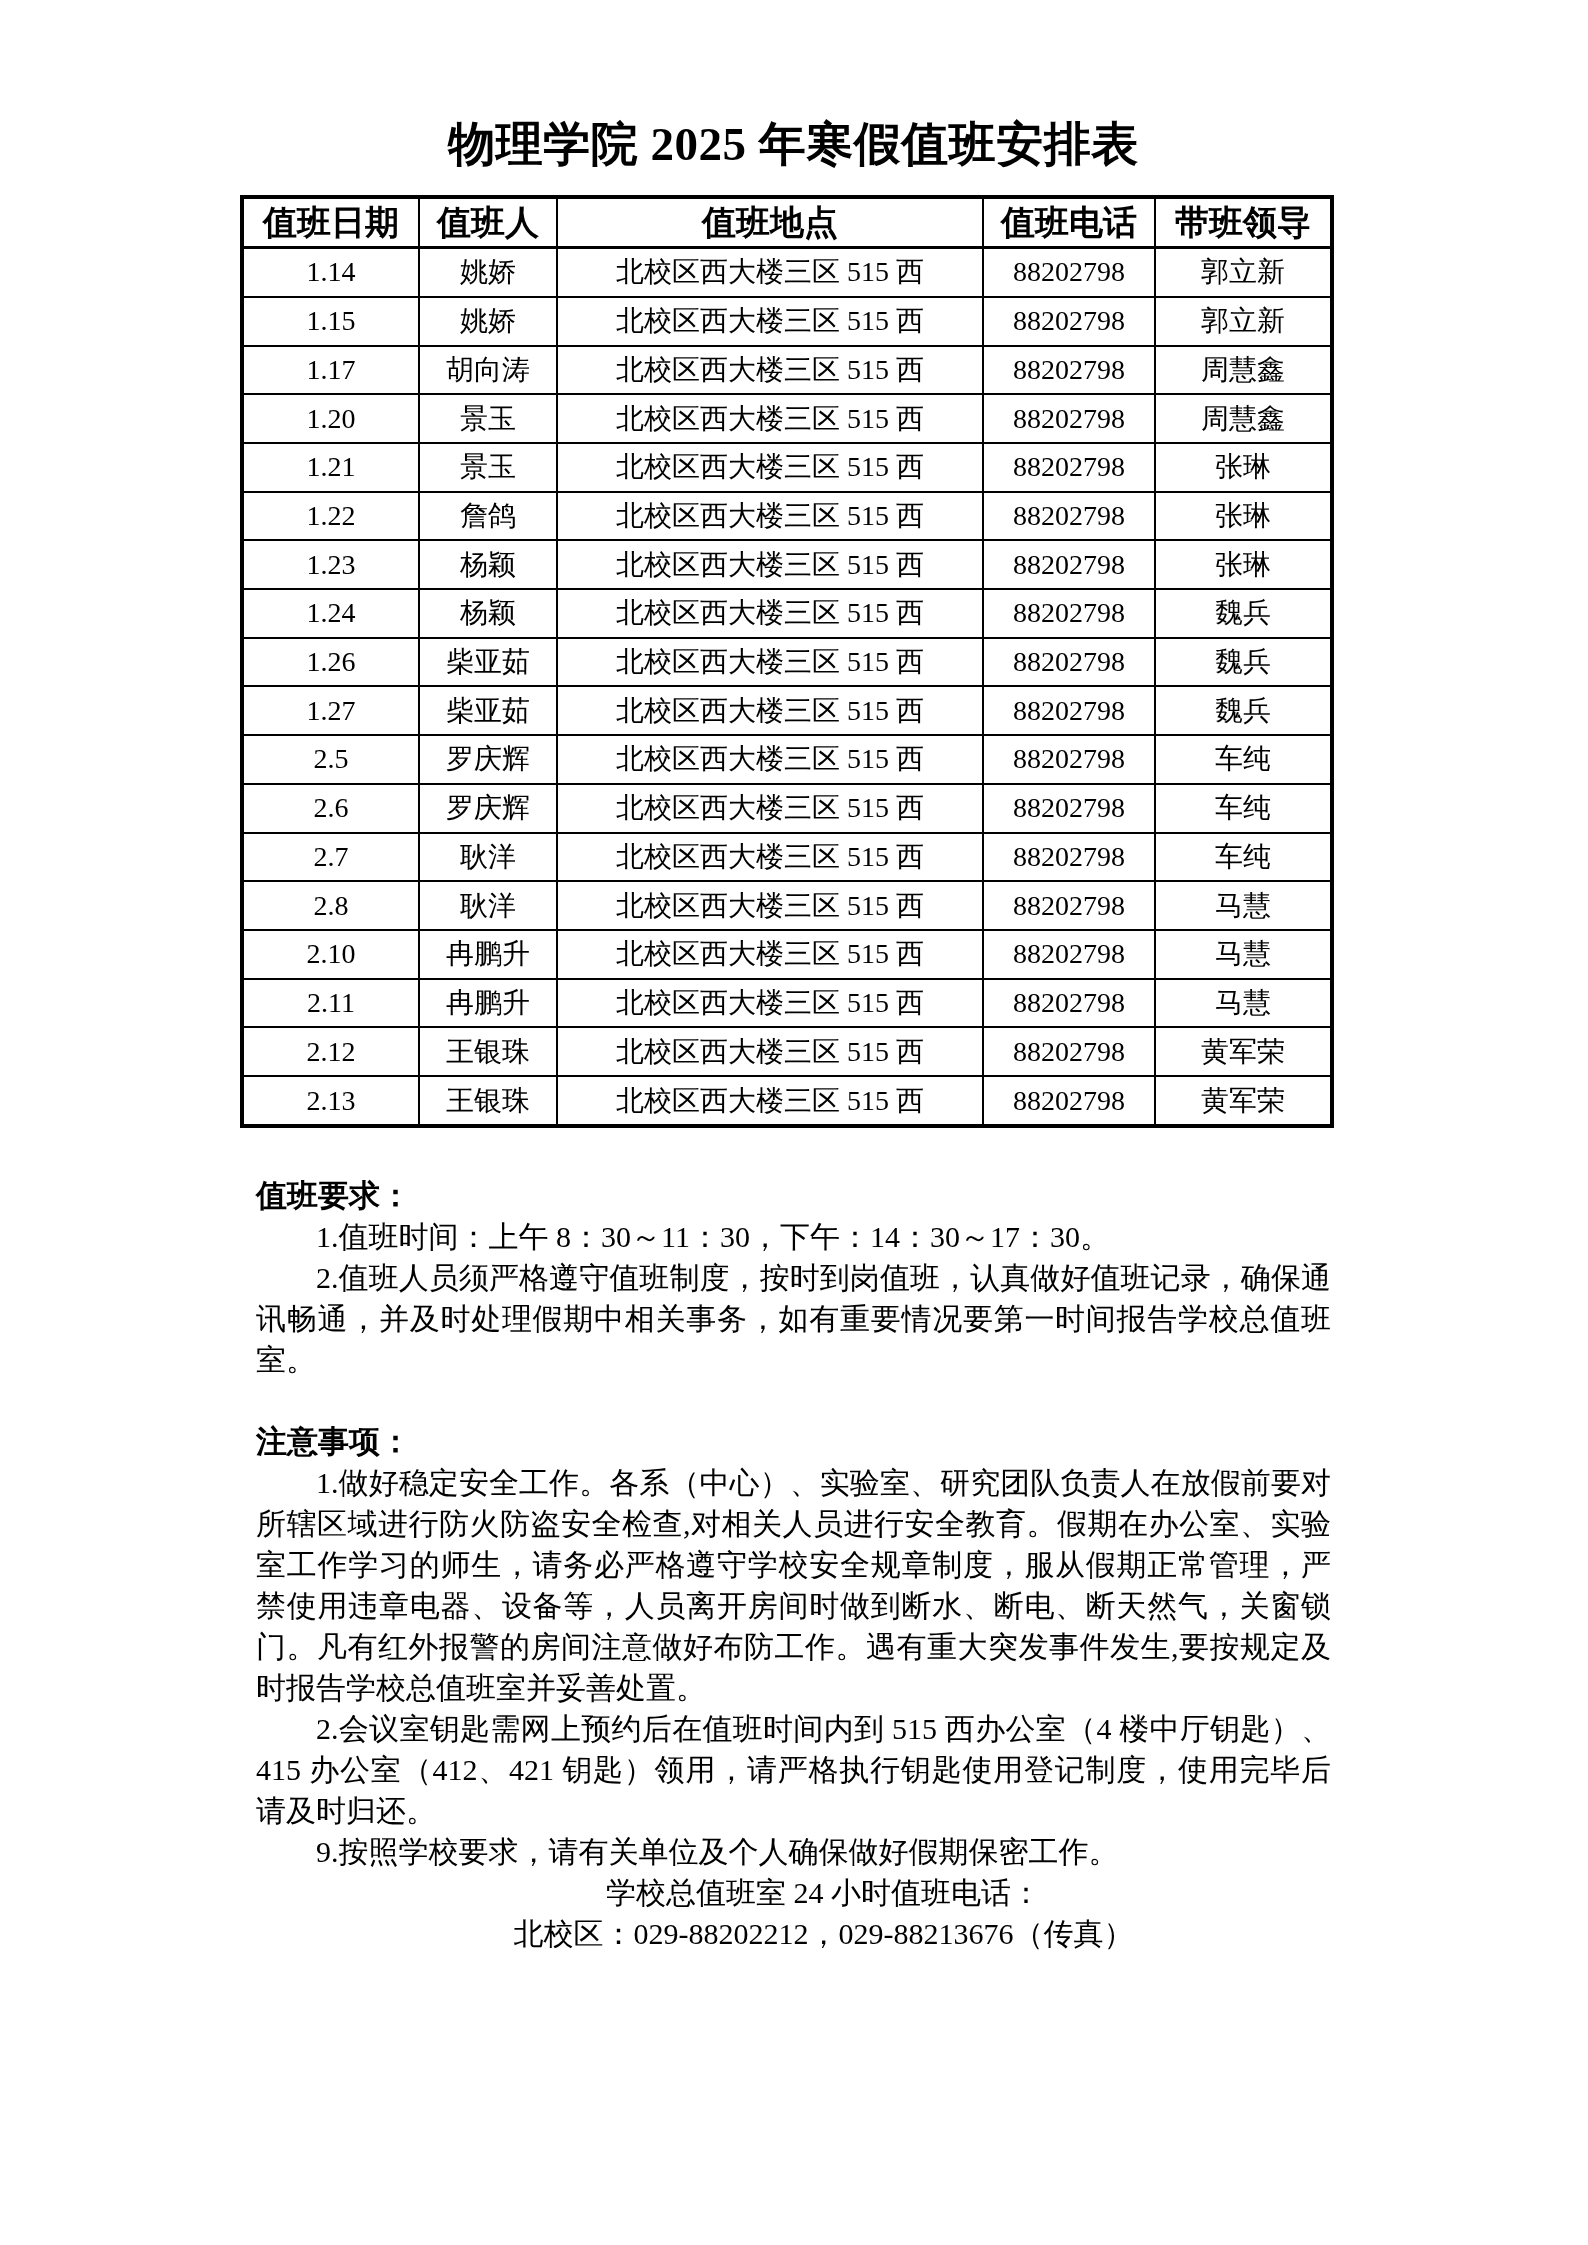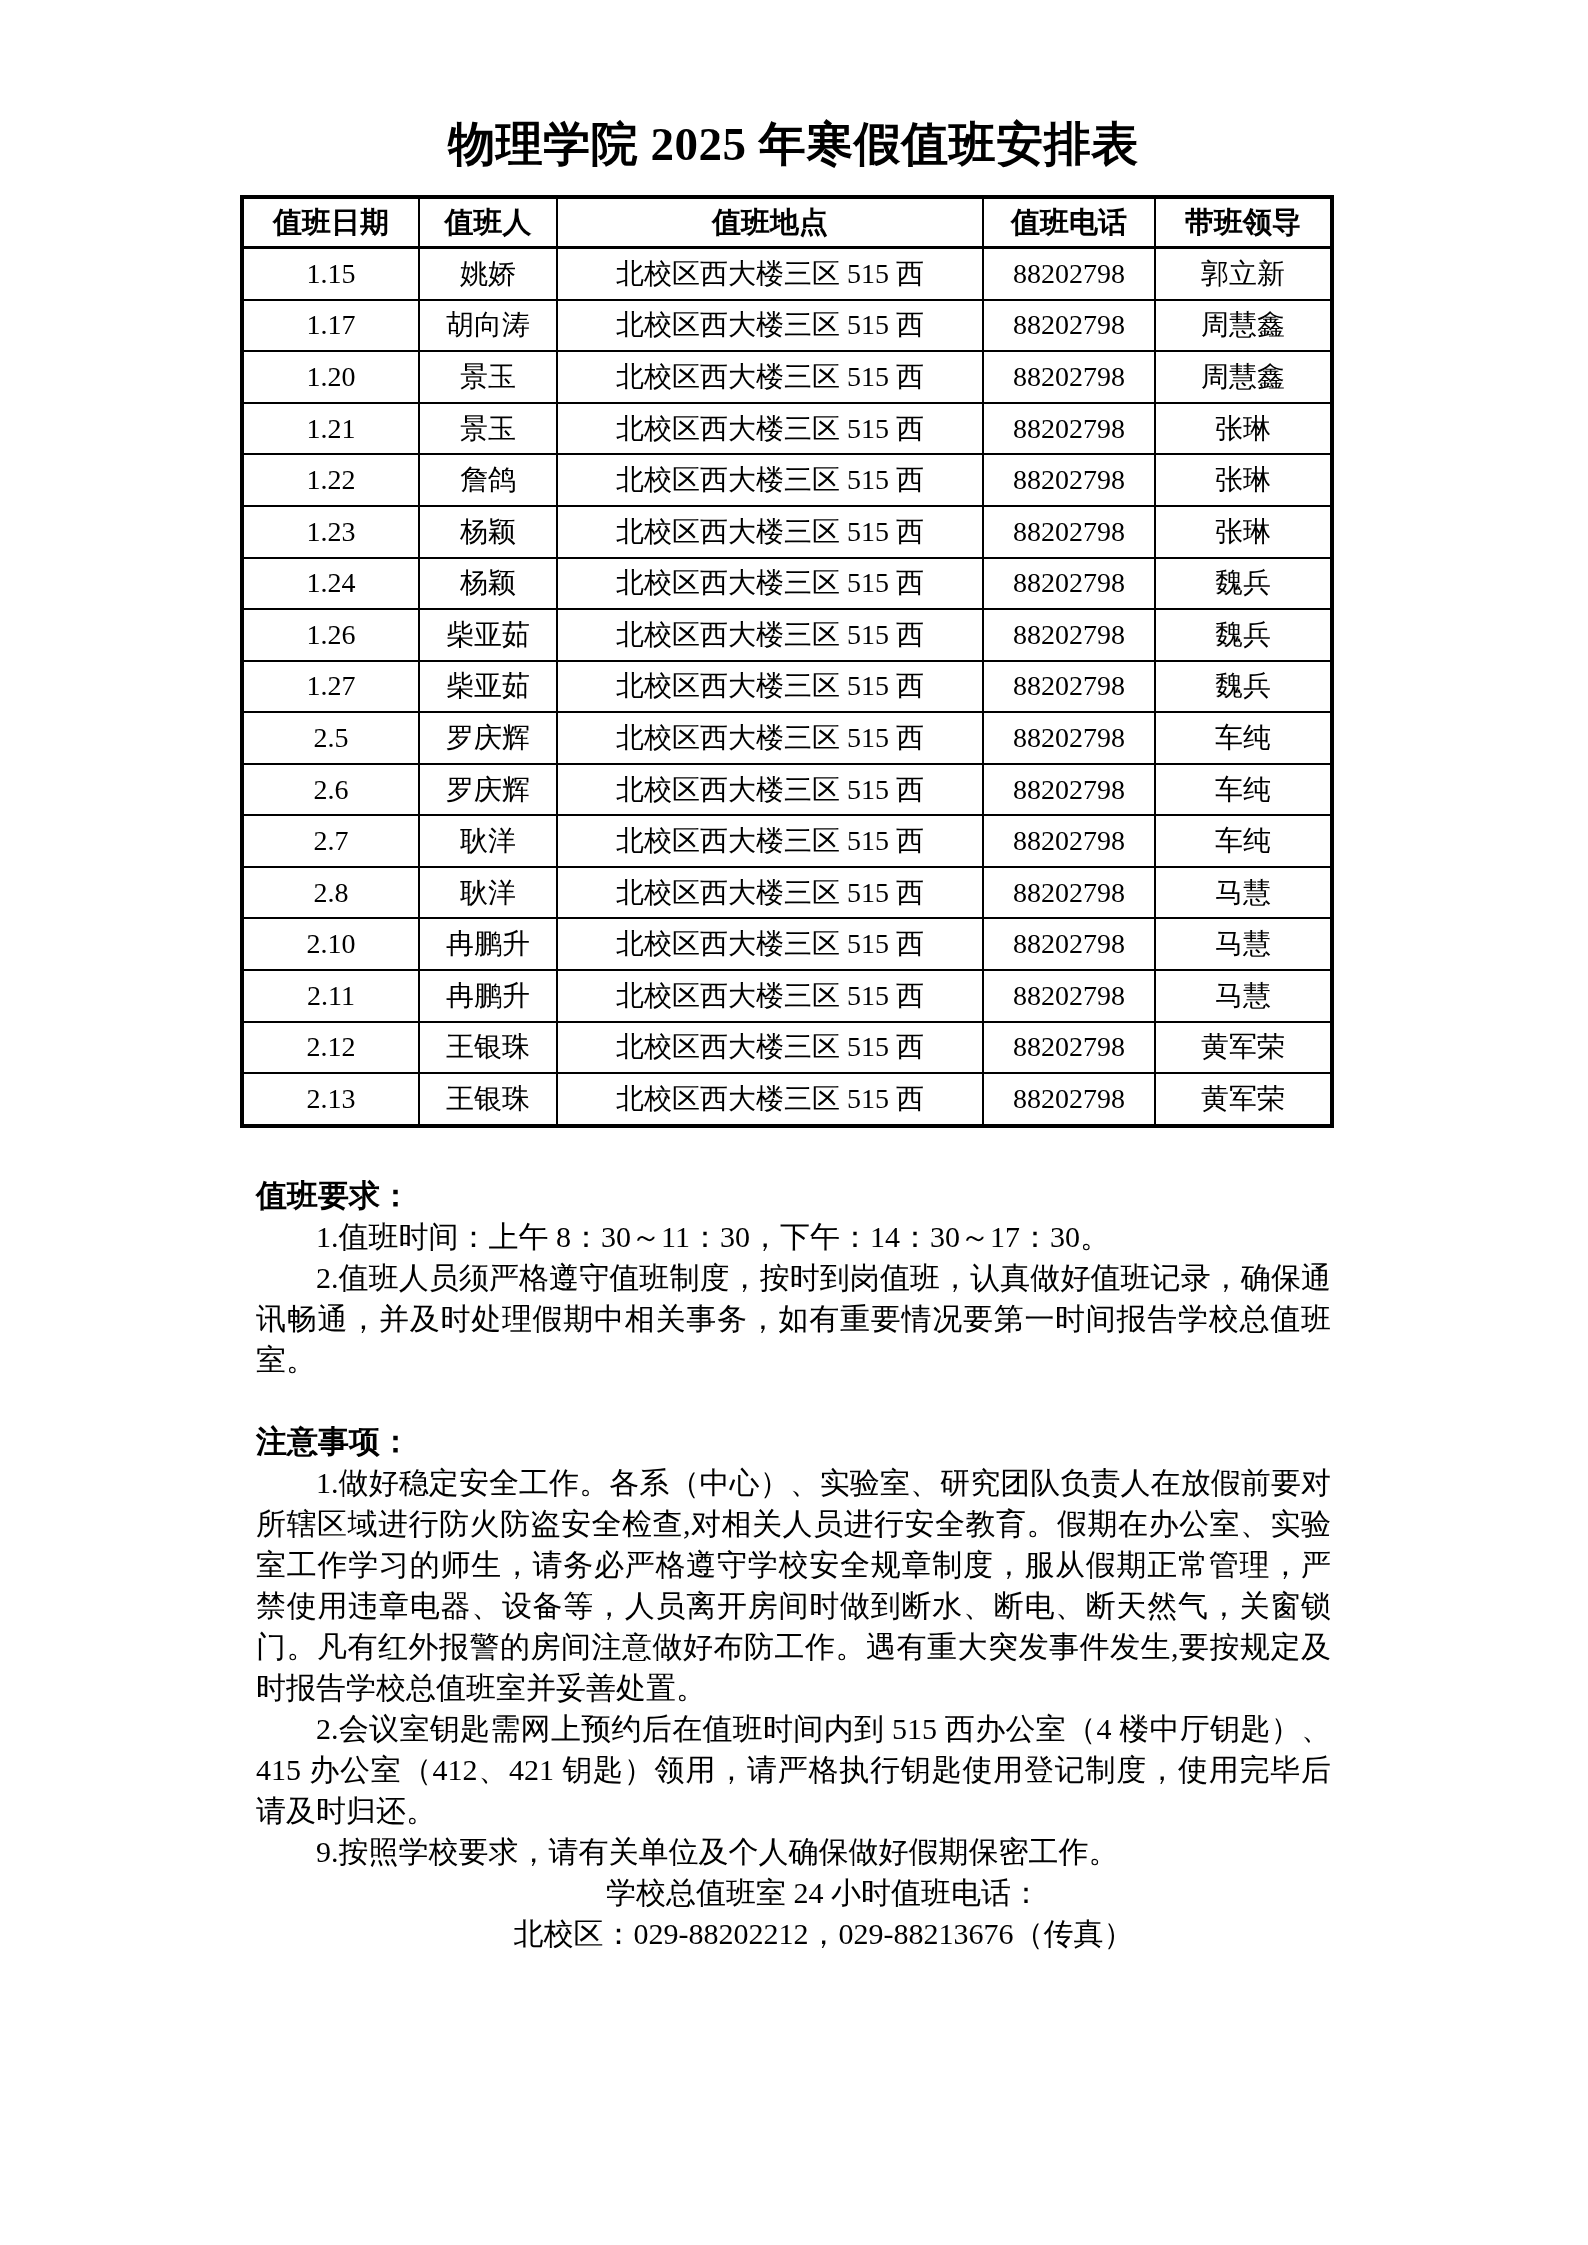--- a/index.html
+++ b/index.html
@@ -42,21 +42,21 @@
   }
   .duty-table th, .duty-table td {
     border: 2px solid #000000;
     text-align: center;
     vertical-align: middle;
     padding: 0;
     overflow: hidden;
     white-space: nowrap;
   }
   .duty-table thead th {
-    font-size: 29px;
+    font-size: 34px;
     font-weight: bold;
     border-bottom: 3px solid #000000;
     height: 47px;
   }
   .duty-table tbody td {
     font-size: 28px;
     font-weight: normal;
   }
   .text-section { margin: 16px; }
   .requirements-section { margin-top: 47px; }
@@ -99,20 +99,27 @@
       <tr>
           <th>值班日期</th>
           <th>值班人</th>
           <th>值班地点</th>
           <th>值班电话</th>
           <th>带班领导</th>
         </tr>
     </thead>
     <tbody>
         <tr>
+          <td>1.14</td>
+          <td>姚娇</td>
+          <td>北校区西大楼三区 515 西</td>
+          <td>88202798</td>
+          <td>郭立新</td>
+        </tr>
+        <tr>
           <td>1.15</td>
           <td>姚娇</td>
           <td>北校区西大楼三区 515 西</td>
           <td>88202798</td>
           <td>郭立新</td>
         </tr>
         <tr>
           <td>1.17</td>
           <td>胡向涛</td>
           <td>北校区西大楼三区 515 西</td>

